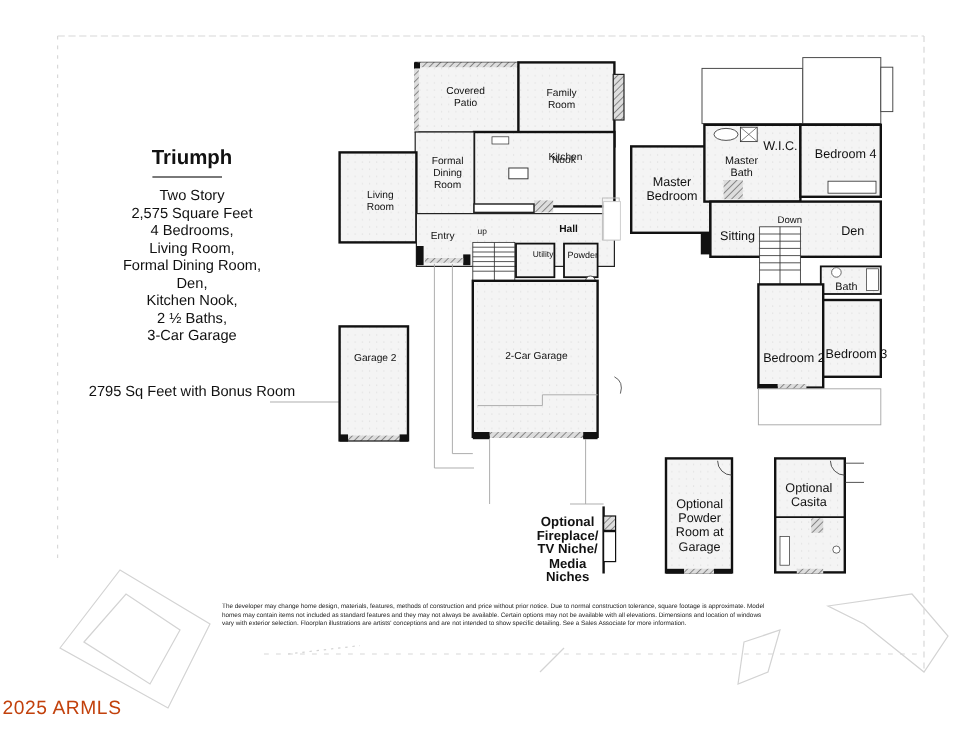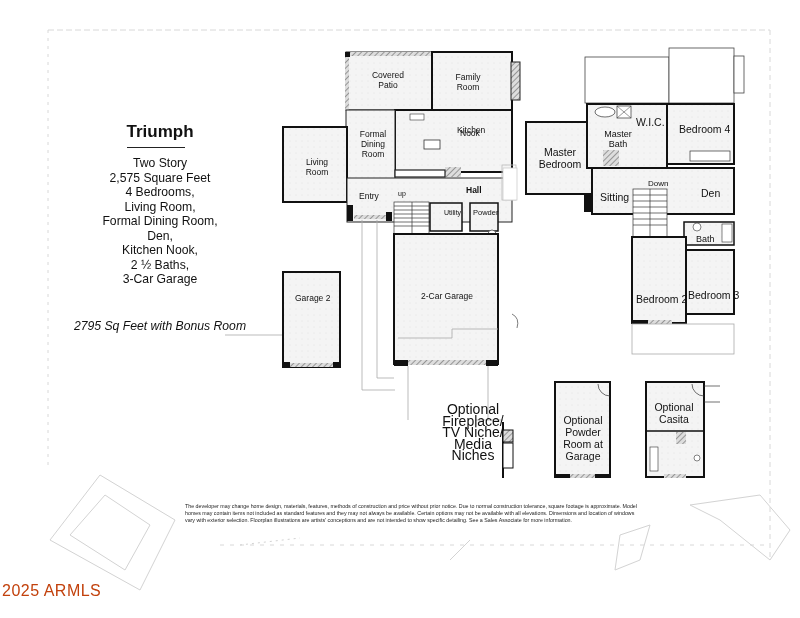--- a/index.html
+++ b/index.html
@@ -7,21 +7,21 @@
     width:800px; height:618px; position:relative; overflow:hidden;
     background:#ffffff;
     font-family:"Liberation Sans", sans-serif; color:#111;
   }
   .sheet { position:absolute; left:0; top:0; width:800px; height:618px; }
   .abs { position:absolute; }
   .info-title { left:60px; top:122px; width:200px; text-align:center; font-weight:bold; font-size:17px; }
   .info-rule { left:127px; top:147px; width:58px; height:1px; background:#222; }
   .info-list { left:60px; top:156px; width:200px; text-align:center; font-size:12.2px; line-height:14.5px; }
   .info-list div { white-space:nowrap; }
-  .info-bonus { left:60px; top:319px; width:200px; text-align:center; font-size:12.2px; font-style:italic; white-space:nowrap; }
+  .info-bonus { left:60px; top:319px; width:200px; text-align:center; font-size:12.2px; white-space:nowrap; }
   .room-label { position:absolute; font-size:8.5px; text-align:center; line-height:10px; color:#111; white-space:nowrap; }
   .room-label.lg { font-size:10.5px; line-height:12px; }
   .opt-label { position:absolute; font-size:10.5px; line-height:12px; text-align:center; color:#111; }
   .disclaimer { left:185px; top:503px; width:500px; font-size:5.3px; line-height:7px; color:#222; }
   .watermark { left:2px; top:582px; font-size:16px; color:#c2410c; letter-spacing:0.5px; }
   svg { position:absolute; left:0; top:0; }
 </style>
 </head>
 <body>
 
@@ -225,21 +225,21 @@
   <div class="room-label" style="left:602px;top:129px;width:32px;white-space:normal;font-size:9px;">Master Bath</div>
   <div class="room-label lg" style="left:636px;top:116px;">W.I.C.</div>
   <div class="room-label lg" style="left:679px;top:123px;">Bedroom 4</div>
   <div class="room-label lg" style="left:600px;top:191px;">Sitting</div>
   <div class="room-label" style="left:648px;top:179px;font-size:8px;">Down</div>
   <div class="room-label lg" style="left:701px;top:187px;">Den</div>
   <div class="room-label" style="left:696px;top:234px;font-size:9px;">Bath</div>
   <div class="room-label lg" style="left:636px;top:293px;">Bedroom 2</div>
   <div class="room-label lg" style="left:688px;top:289px;">Bedroom 3</div>
 
-  <div class="opt-label" style="left:440px;top:404px;width:66px;font-size:14px;line-height:11.5px;">Optional Fireplace/ TV Niche/ Media Niches</div>
+  <div class="opt-label" style="left:440px;top:430px;width:66px;font-size:11px;line-height:11.5px;font-weight:bold;">Optional Fireplace/ TV Niche/ Media Niches</div>
   <div class="opt-label" style="left:558px;top:414px;width:50px;">Optional Powder Room at Garage</div>
   <div class="opt-label" style="left:648px;top:401px;width:52px;">Optional Casita</div>
 
   <div class="abs disclaimer">
     <div>The developer may change home design, materials, features, methods of construction and price without prior notice. Due to normal construction tolerance, square footage is approximate. Model</div>
     <div>homes may contain items not included as standard features and they may not always be available. Certain options may not be available with all elevations. Dimensions and location of windows</div>
     <div>vary with exterior selection. Floorplan illustrations are artists' conceptions and are not intended to show specific detailing. See a Sales Associate for more information.</div>
   </div>
 
   <div class="abs watermark">2025 ARMLS</div>

